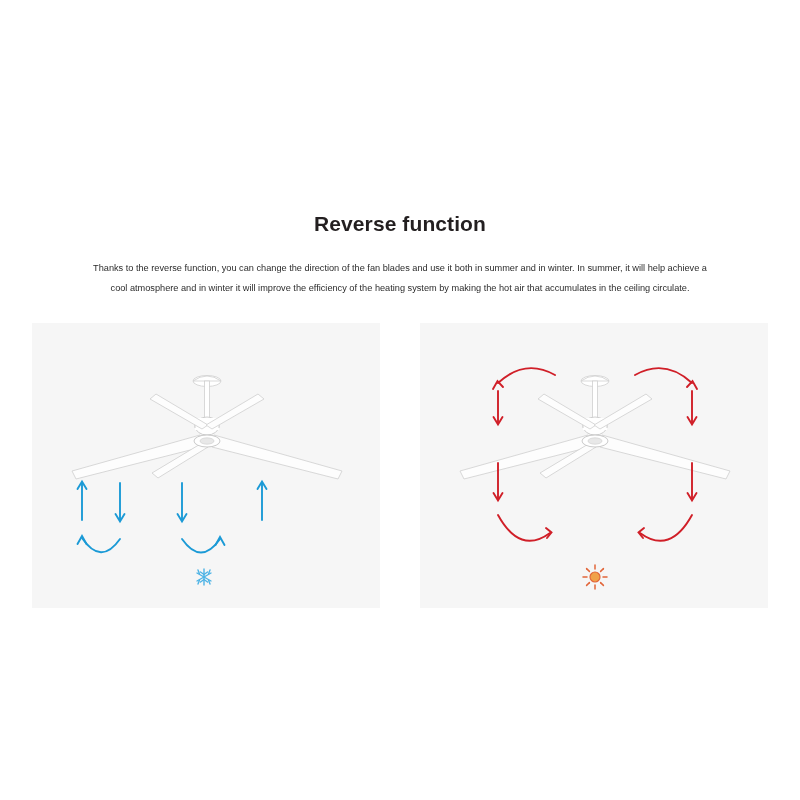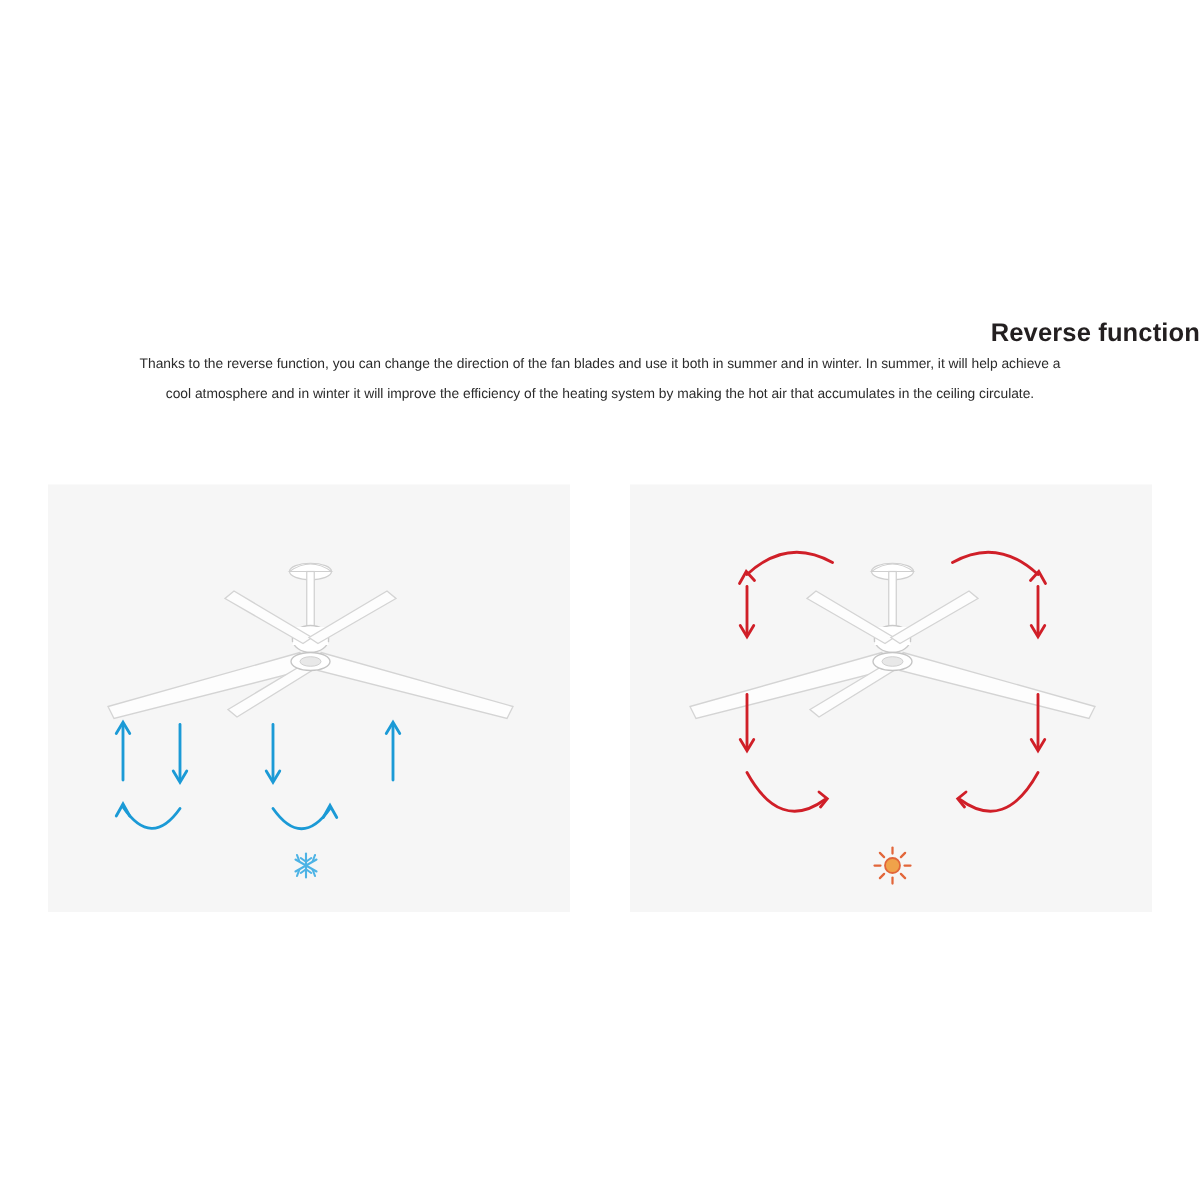--- a/index.html
+++ b/index.html
@@ -20,31 +20,31 @@
   }
 
   .content {
     position: absolute;
     left: 0;
     top: 0;
     width: 800px;
   }
 
   .title {
-    text-align: right;
-    font-size: 17px;
+    text-align: center;
+    font-size: 21px;
     font-weight: bold;
     color: #231f20;
     margin: 0;
     padding-top: 212px;
     letter-spacing: 0.1px;
   }
 
   .description {
-    margin: 0 auto 0 auto;
+    margin: 22px auto 0 auto;
     width: 620px;
     text-align: center;
     font-size: 9.2px;
     line-height: 20px;
     color: #2b2b2b;
   }
 
   .panels {
     position: absolute;
     top: 323px;

